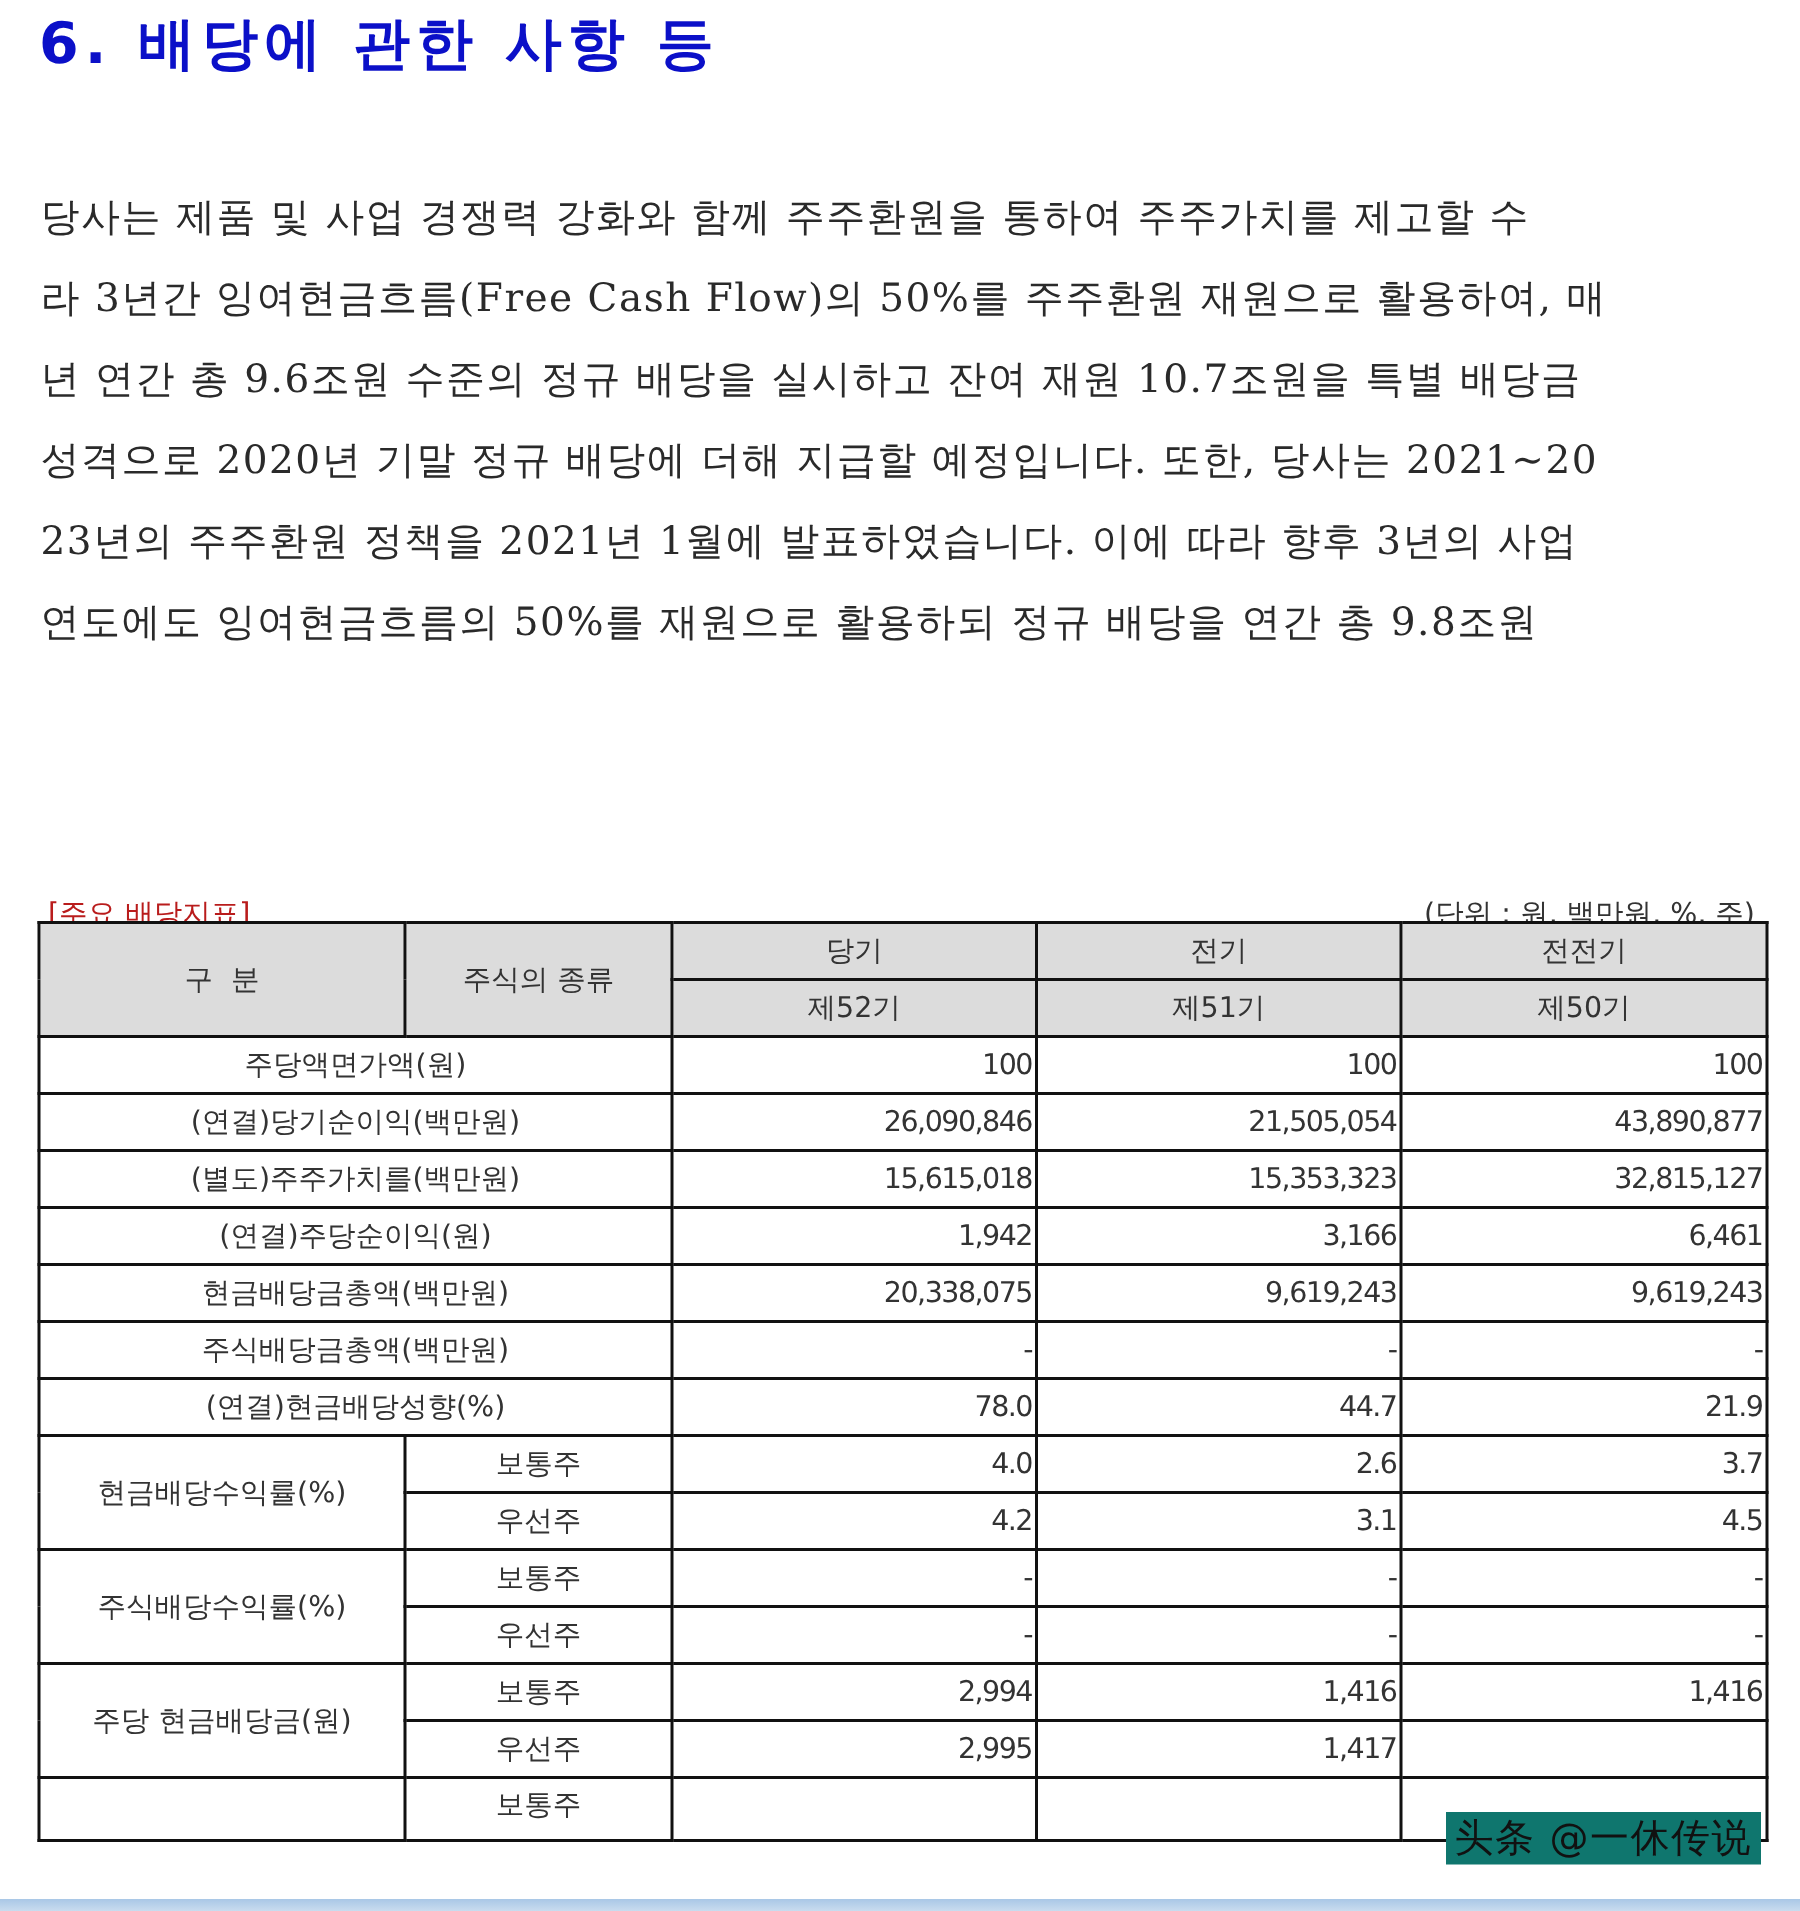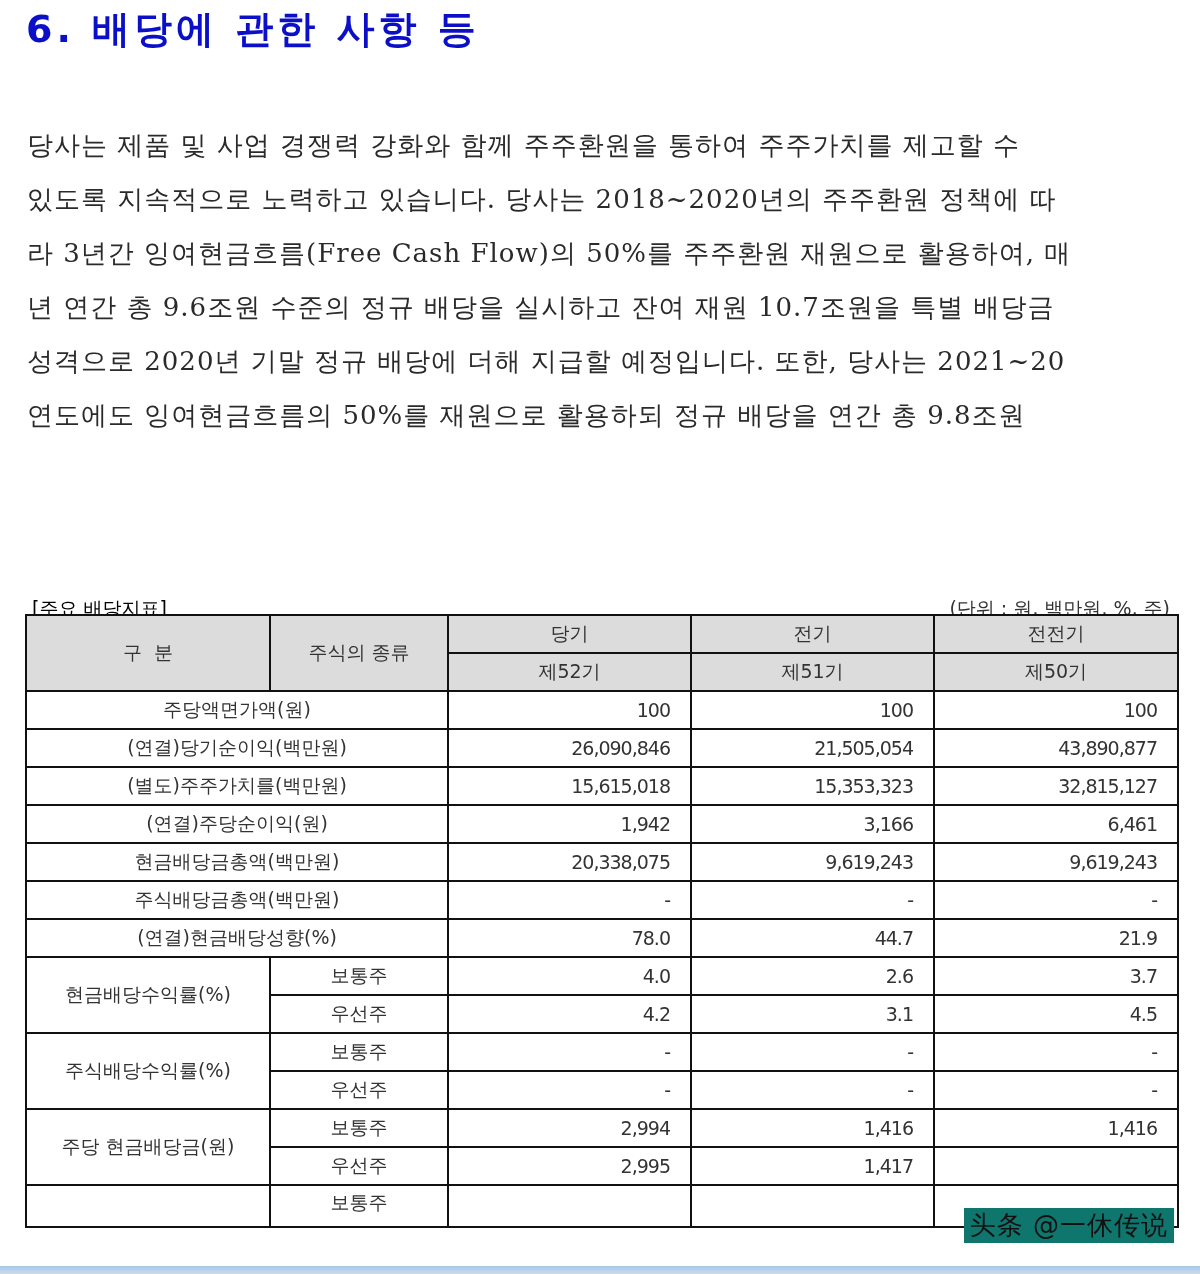--- a/index.html
+++ b/index.html
@@ -18,61 +18,61 @@
     position: absolute; left: 27px; top: 118px; width: 1160px;
   }
   .para .line {
     height: 54px; line-height: 54px;
     font-family: "DejaVu Serif", "Liberation Serif", serif;
     font-size: 26px; color: #2a2a2a; white-space: nowrap;
     letter-spacing: 1px;
   }
   .caption-left {
     position: absolute; left: 32px; top: 596px;
-    font-size: 19px; color: #000000;
+    font-size: 19px; color: #b91c1c;
   }
   .caption-right {
     position: absolute; right: 30px; top: 596px;
     font-size: 19px; color: #333; margin-left: 48px;
   }
   table.div {
     position: absolute; left: 25px; top: 614px;
     border-collapse: collapse; table-layout: fixed;
     width: 1152px;
     font-size: 19px; color: #333;
   }
   table.div td, table.div th {
     border: 2px solid #111;
     height: 36px; padding: 0 4px; font-weight: normal;
     overflow: hidden; white-space: nowrap;
   }
   table.div th { background: #dcdcdc; text-align: center; }
   table.div td.label { text-align: center; }
-  table.div td.num { text-align: right; padding-right: 20px; letter-spacing: -1px; }
+  table.div td.num { text-align: right; padding-right: 2px; letter-spacing: -1px; }
   .watermark {
     position: absolute; right: 26px; top: 1208px;
     font-size: 26px; color: #111; background: #0f766e; padding: 0 6px;
     letter-spacing: 1px;
   }
   .bottom-bar {
     position: absolute; left: 0; top: 1266px; width: 1200px; height: 8px;
     background: linear-gradient(#a9c7e6, #c9dcef);
   }
 </style>
 </head>
 <body>
 
 <div class="title">6. 배당에 관한 사항 등</div>
 
 <div class="para">
   <div class="line">당사는 제품 및 사업 경쟁력 강화와 함께 주주환원을 통하여 주주가치를 제고할 수</div>
-  <div class="line">있도록 지속적으로 노력하고 있습니다. 당사는 2018~2020년의 주주환원 정책에 따</div>
   <div class="line">라 3년간 잉여현금흐름(Free Cash Flow)의 50%를 주주환원 재원으로 활용하여, 매</div>
   <div class="line">년 연간 총 9.6조원 수준의 정규 배당을 실시하고 잔여 재원 10.7조원을 특별 배당금</div>
   <div class="line">성격으로 2020년 기말 정규 배당에 더해 지급할 예정입니다. 또한, 당사는 2021~20</div>
+  <div class="line">23년의 주주환원 정책을 2021년 1월에 발표하였습니다. 이에 따라 향후 3년의 사업</div>
   <div class="line">연도에도 잉여현금흐름의 50%를 재원으로 활용하되 정규 배당을 연간 총 9.8조원</div>
 </div>
 
 <div class="caption-left">[주요 배당지표]</div>
 <div class="caption-right">(단위 : 원, 백만원, %, 주)</div>
 
 <table class="div">
   <colgroup>
     <col style="width:244px">
       <col style="width:178px">

